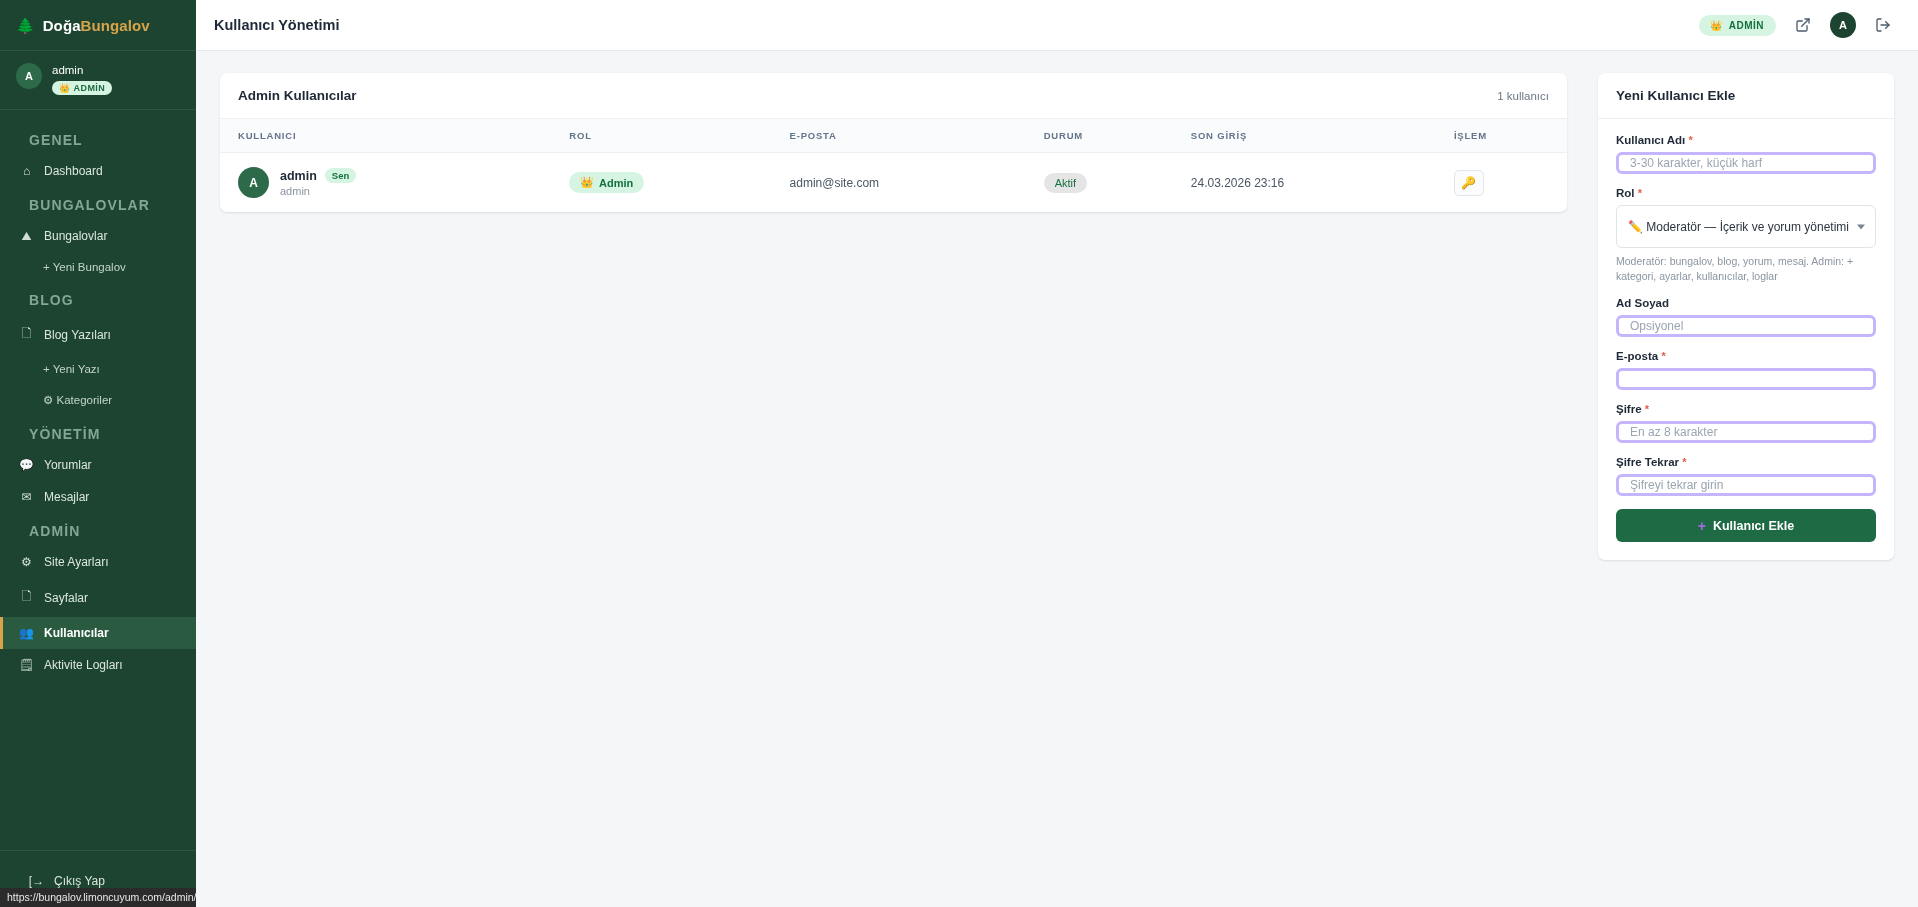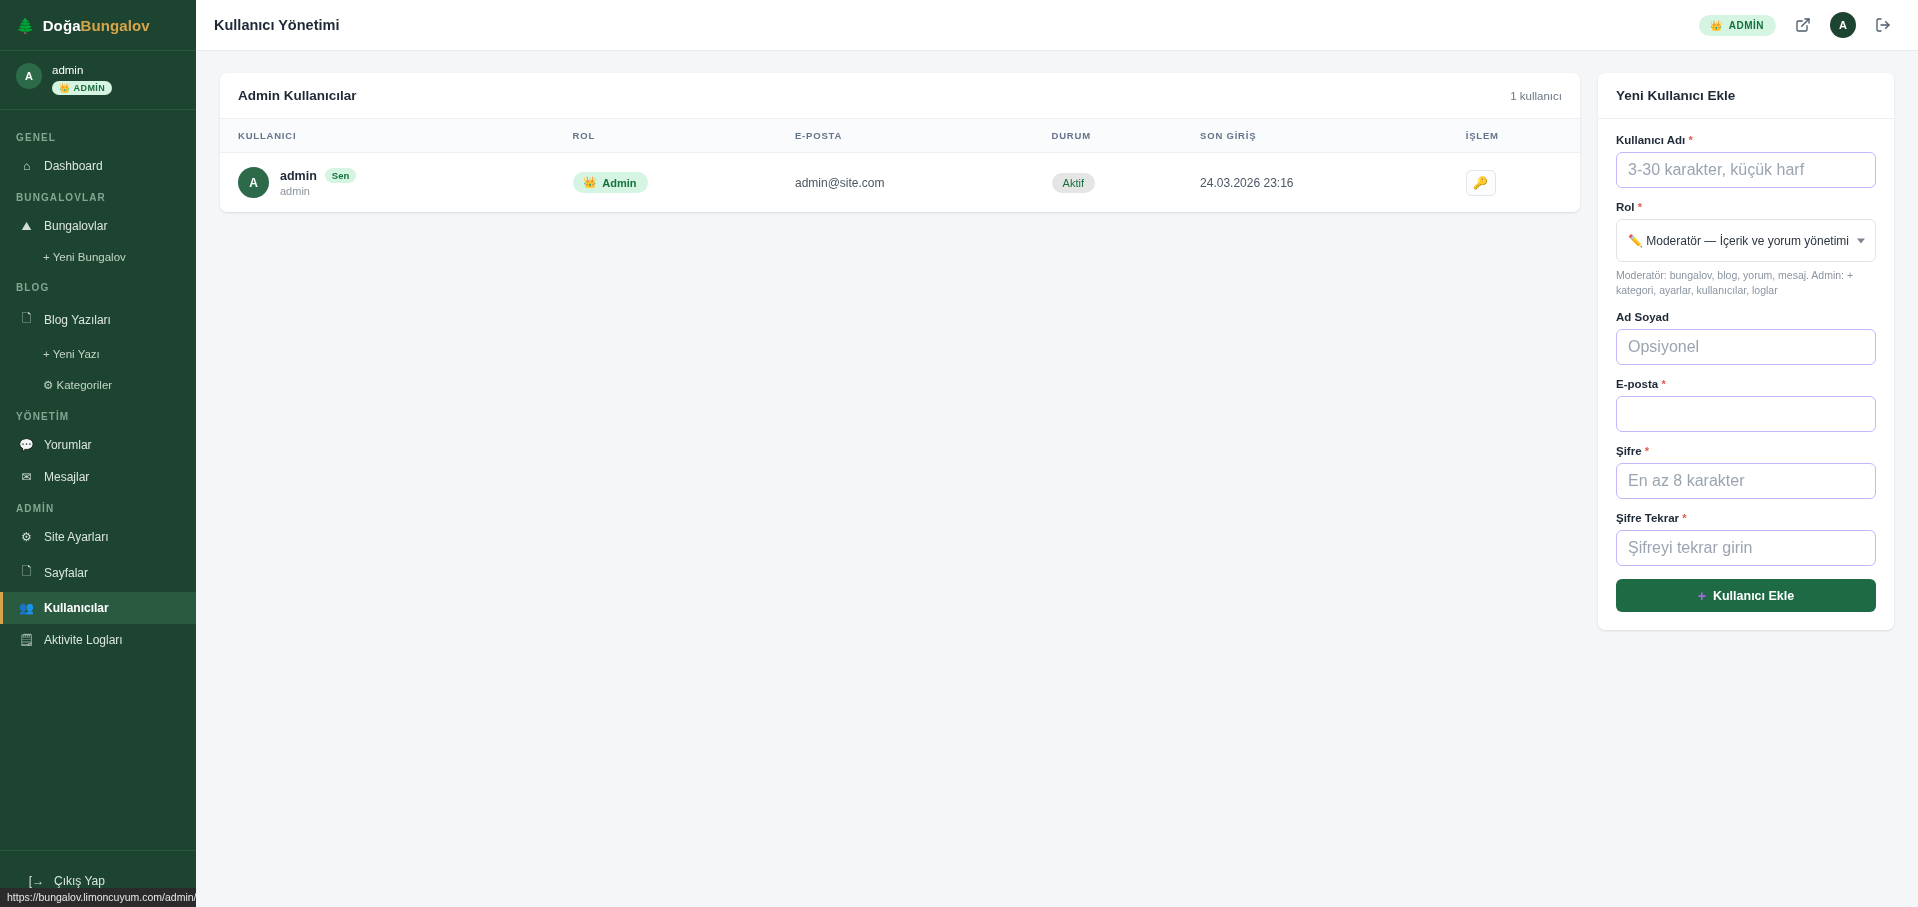--- a/index.html
+++ b/index.html
@@ -46,22 +46,22 @@
   .role-pill {
     background: #d6f4e2; color: #1d6a42;
     font-size: 9px; font-weight: bold; letter-spacing: .4px;
     border-radius: 9px; padding: 2px 7px;
     display: inline-flex; align-items: center; gap: 3px;
     width: fit-content;
   }
 
   .nav { flex: 1 1 auto; padding-top: 12px; overflow: hidden; }
   .nav-section {
-    font-size: 10px; font-weight: bold; letter-spacing: 1.1px;
-    color: #84a694; padding: 10px 24px 7px 16px;
+    font-size: 14px; font-weight: bold; letter-spacing: 1.1px;
+    color: #84a694; padding: 10px 24px 7px 16px; margin-left: 13px;
   }
   .nav-item {
     display: flex; align-items: center; gap: 10px;
     padding: 9px 16px; font-size: 12px; color: #dbe7de;
     border-left: 3px solid transparent; cursor: pointer;
     white-space: nowrap;
   }
   .nav-item.active {
     background: #2a5b40; color: #ffffff; font-weight: bold;
     border-left-color: #d8a44a;
@@ -110,21 +110,21 @@
   .top-avatar {
     width: 26px; height: 26px; border-radius: 50%;
     background: #1d4430; color: #fff;
     font-size: 11px; font-weight: bold;
     display: flex; align-items: center; justify-content: center;
     cursor: pointer;
   }
 
   .content {
     flex: 1 1 auto; padding: 22px 24px;
-    display: flex; gap: 18px; align-items: flex-start;
+    display: flex; gap: 31px; align-items: flex-start;
     background: #f4f6f8; overflow: hidden;
   }
 
   
   .card {
     background: #fff; border-radius: 7px;
     box-shadow: 0 1px 3px rgba(16,24,40,.07), 0 1px 2px rgba(16,24,40,.04);
   }
   .table-card { flex: 1 1 auto; min-width: 0; }
   .card-head {
@@ -181,22 +181,22 @@
   
   .form-card { width: 296px; flex: 0 0 296px; }
   .form-body { padding: 15px 18px 18px 18px; }
   .field { margin-bottom: 13px; }
   .f-label {
     display: block; font-size: 11.5px; font-weight: bold;
     color: #1f2937; margin-bottom: 6px;
   }
   .req { color: #e05c4b; font-size: 11px; }
   .f-input {
-    width: 100%; height: 36px; border: 1px solid #c4b5fd; border-radius: 6px;
-    padding: 0 11px; font-size: 16px; color: #2b3541;
+    width: 100%; height: 22px; border: 3px solid #c4b5fd; border-radius: 6px;
+    padding: 0 11px; font-size: 12px; color: #2b3541;
     font-family: "Liberation Sans", sans-serif; background: #fff;
   }
   .f-input::placeholder { color: #9aa5b1; }
   .select-wrap { position: relative; }
   .f-select {
     width: 100%; height: 43px; border: 1px solid #dfe4e9; border-radius: 6px;
     padding: 0 26px 0 11px; font-size: 12px; color: #2b3541; background: #fff;
     font-family: "Liberation Sans", sans-serif;
     appearance: none; -webkit-appearance: none; cursor: pointer;
   }

